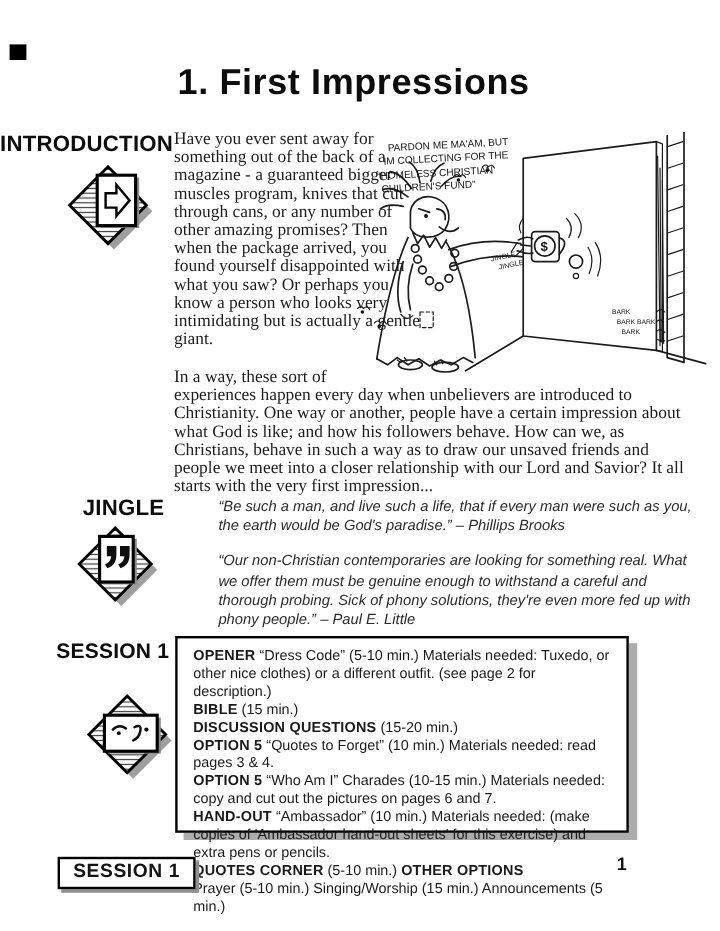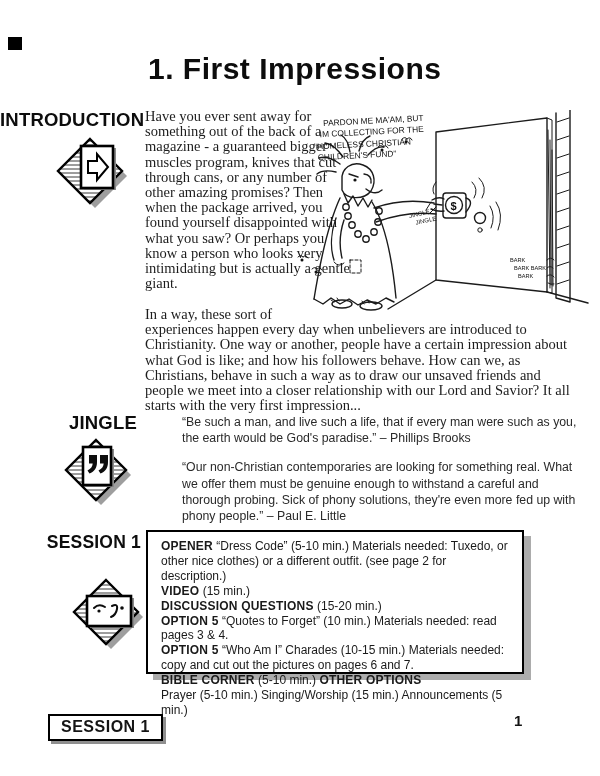--- a/index.html
+++ b/index.html
@@ -31,26 +31,26 @@
     font-family:"Liberation Serif", serif; font-size:14.5px; line-height:15.2px; color:#1c1c1c;
   }
   .para1 { position:absolute; left:145px; top:109px; width:207px; }
   .para2 { position:absolute; left:145px; top:307px; width:428px;font-family:Liberation Serif, serif; }
   .para2-cut { float:right; width:235px; height:13px; }
 
   .cartoon { position:absolute; left:284px; top:110px; width:312px; height:202px; }
 
   .quotes-block {
     position:absolute; left:182px; top:414px; width:398px;
-    font-size:12.3px; line-height:16.2px; color:#2a2a2a;
+    font-size:12.3px; font-style:italic; line-height:16.2px; color:#2a2a2a;
   }
   .quotes-block p { margin:0 0 13px 0; }
 
   .glance-box {
-    position:absolute; left:146px; top:530px; width:378px; height:144px;
+    position:absolute; left:146px; top:530px; width:378px; height:164px;
     border:2.5px solid #000; background:#fff; box-shadow:7px 6px 0 #acacac;
     box-sizing:border-box; padding:7px 10px 0 13px;
   }
   .g-line { font-size:12px; line-height:14.9px; color:#1a1a1a; }
   .g-line b { letter-spacing:0.2px; }
 
   .footer-session {
     position:absolute; left:48px; top:714px; background:#fff;
     border:2px solid #000; padding:2px 11px 3px 11px; font-weight:bold; font-size:16px;
     box-shadow:3px 3px 0 #8f8f8f; letter-spacing:0.5px;
@@ -232,25 +232,26 @@
         <circle cx="33" cy="36" r="1.6" fill="#0d0d0d" stroke="none"></circle>
         <path d="M46,31 q6,-3 5,3 q-1,6 -6,8"></path>
         <circle cx="56" cy="33" r="1.8" fill="#0d0d0d" stroke="none"></circle>
       </g>
     </svg>
   </div>
 
   <div class="glance-box">
     <div>
         <div class="g-line"><b>OPENER</b><span>  “Dress Code” (5-10 min.) Materials needed: Tuxedo, or other nice clothes) or a different outfit. (see page  2  for description.)</span></div>
-        <div class="g-line"><b>VIDEO</b><span>  (15 min.)</span></div>
+        <div class="g-line"><b>BIBLE</b><span>  (15 min.)</span></div>
         <div class="g-line"><b>DISCUSSION QUESTIONS</b><span>  (15-20 min.)</span></div>
         <div class="g-line"><b>OPTION 5</b><span>  “Quotes to Forget” (10 min.)  Materials needed: read pages  3 &amp; 4.</span></div>
         <div class="g-line"><b>OPTION 5</b><span>  “Who Am I” Charades (10-15 min.) Materials needed: copy and cut out the pictures on pages 6  and  7.</span></div>
-        <div class="g-line"><b>BIBLE CORNER</b><span>  (5-10 min.) </span><b>OTHER OPTIONS</b></div>
+        <div class="g-line"><b>HAND-OUT</b><span>  “Ambassador” (10 min.)  Materials needed: (make copies of 'Ambassador hand-out sheets' for this exercise) and extra pens or pencils.</span></div>
+        <div class="g-line"><b>QUOTES CORNER</b><span>  (5-10 min.) </span><b>OTHER OPTIONS</b></div>
         <div class="g-line"><span>Prayer (5-10 min.)  Singing/Worship (15 min.)  Announcements (5 min.)</span></div>
       </div>
   </div>
 
   <div class="footer-session">SESSION 1</div>
   <div class="page-num">1</div>
 
 </div>
 
 </body></html>

